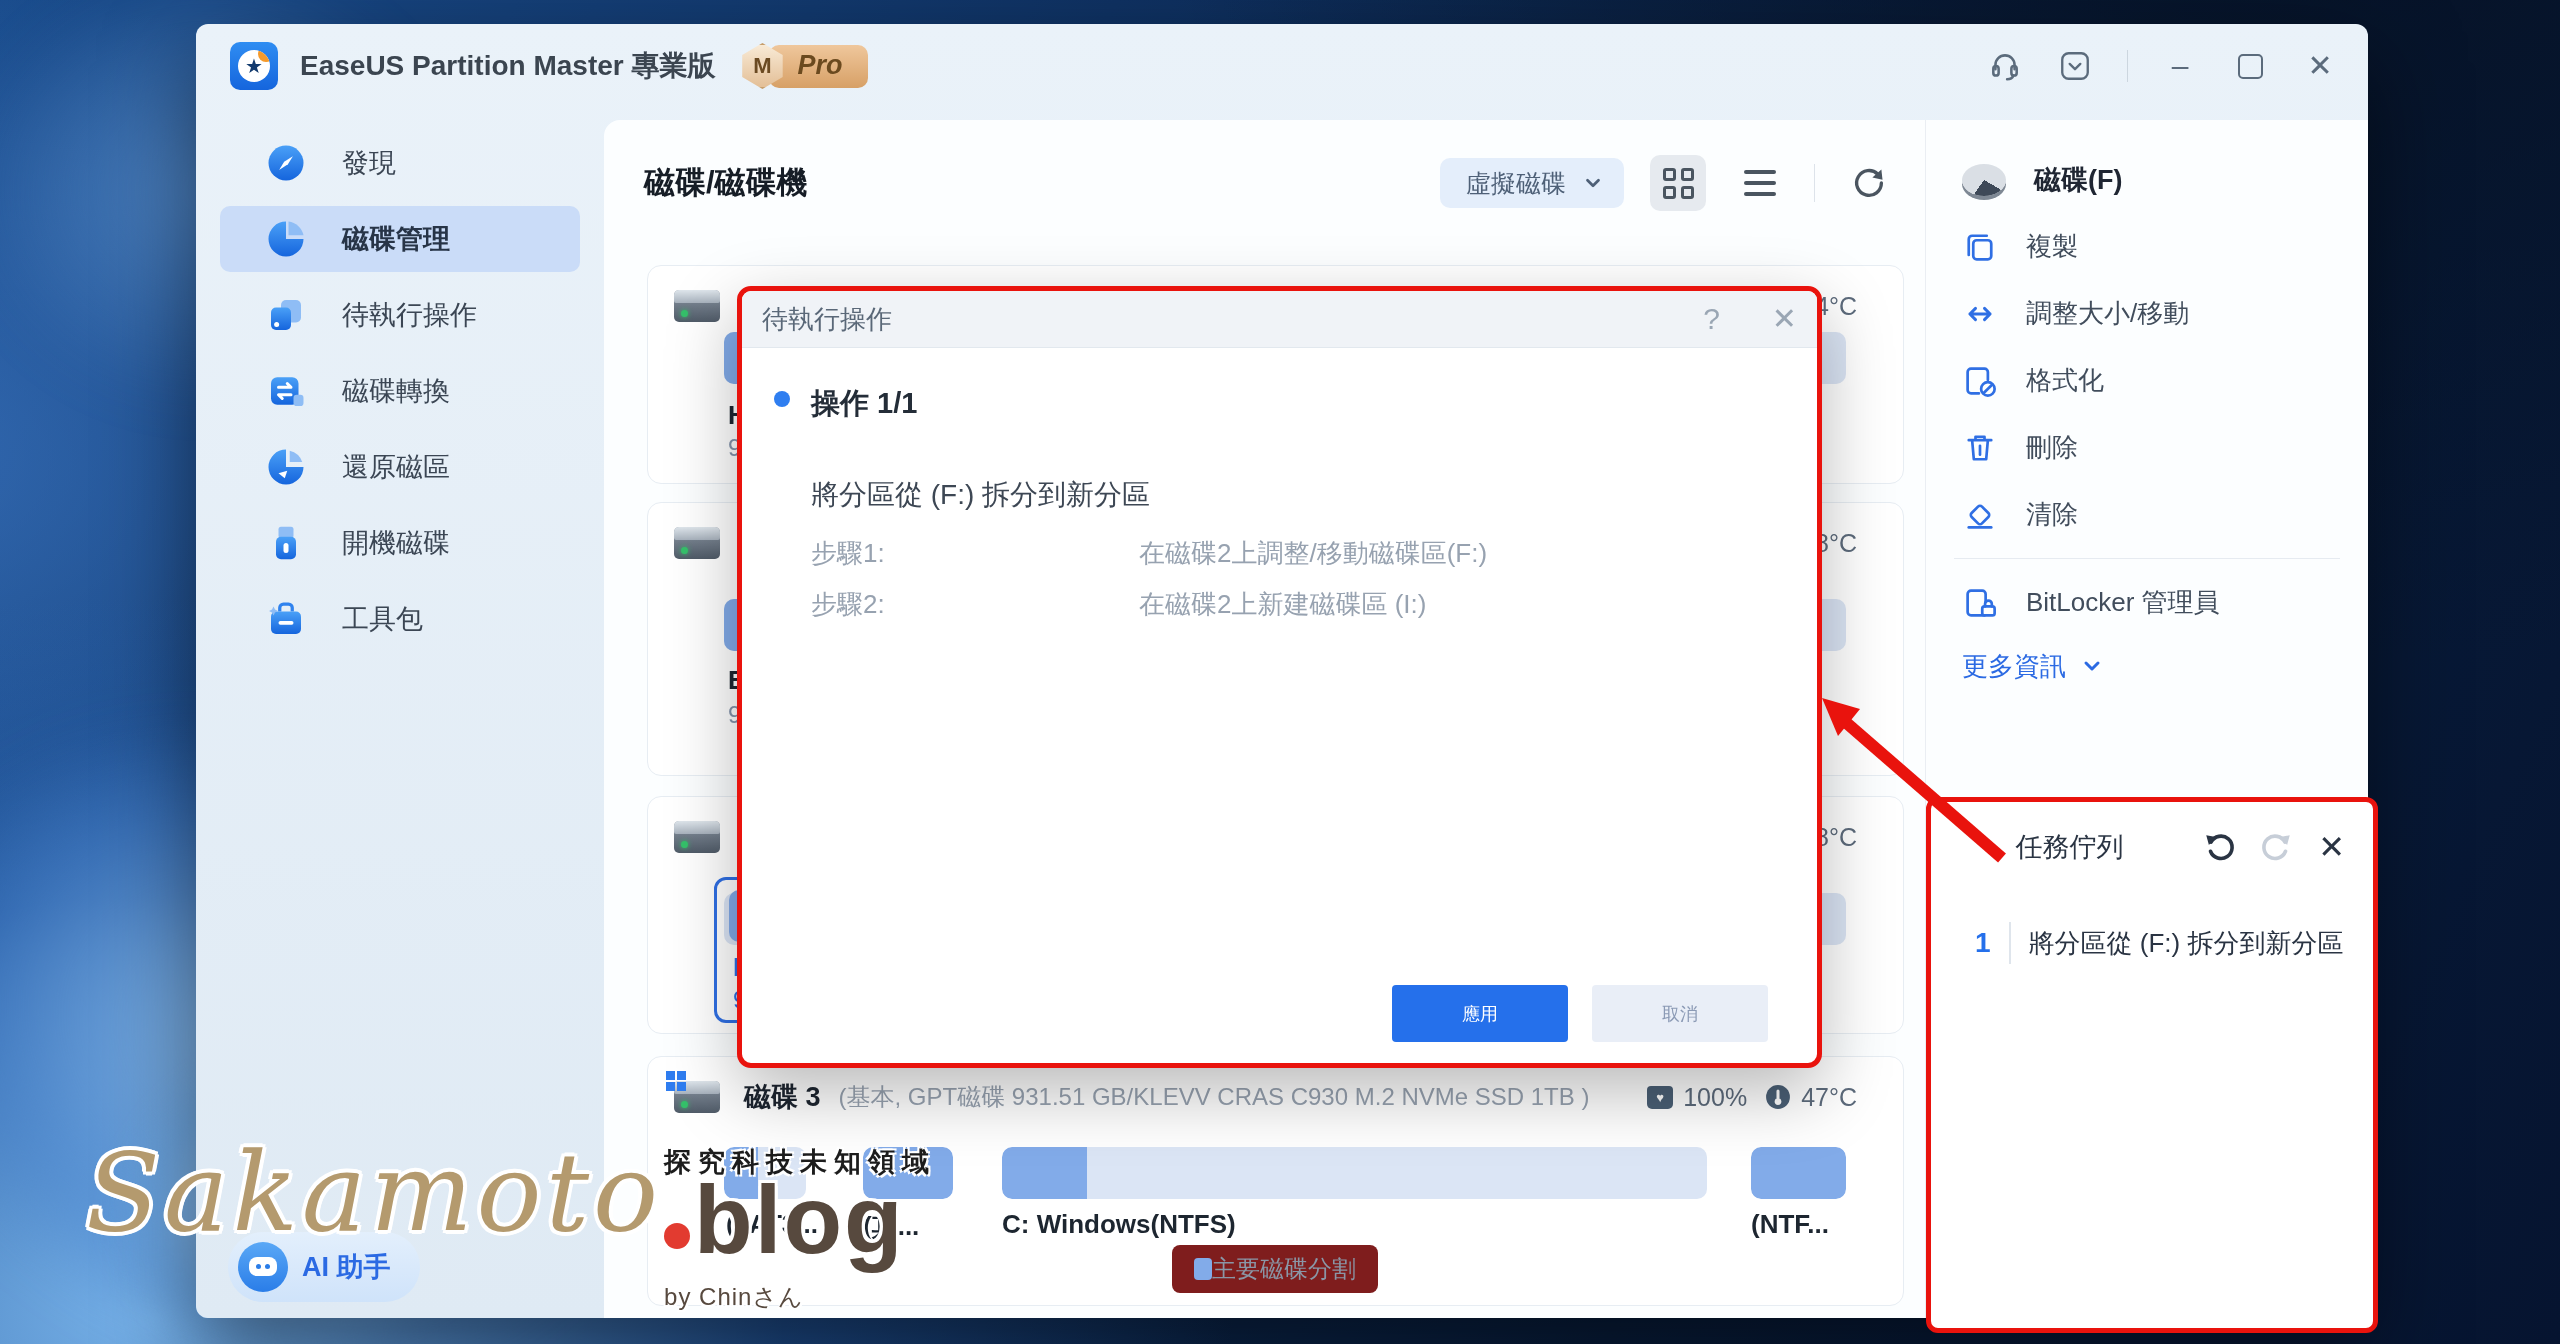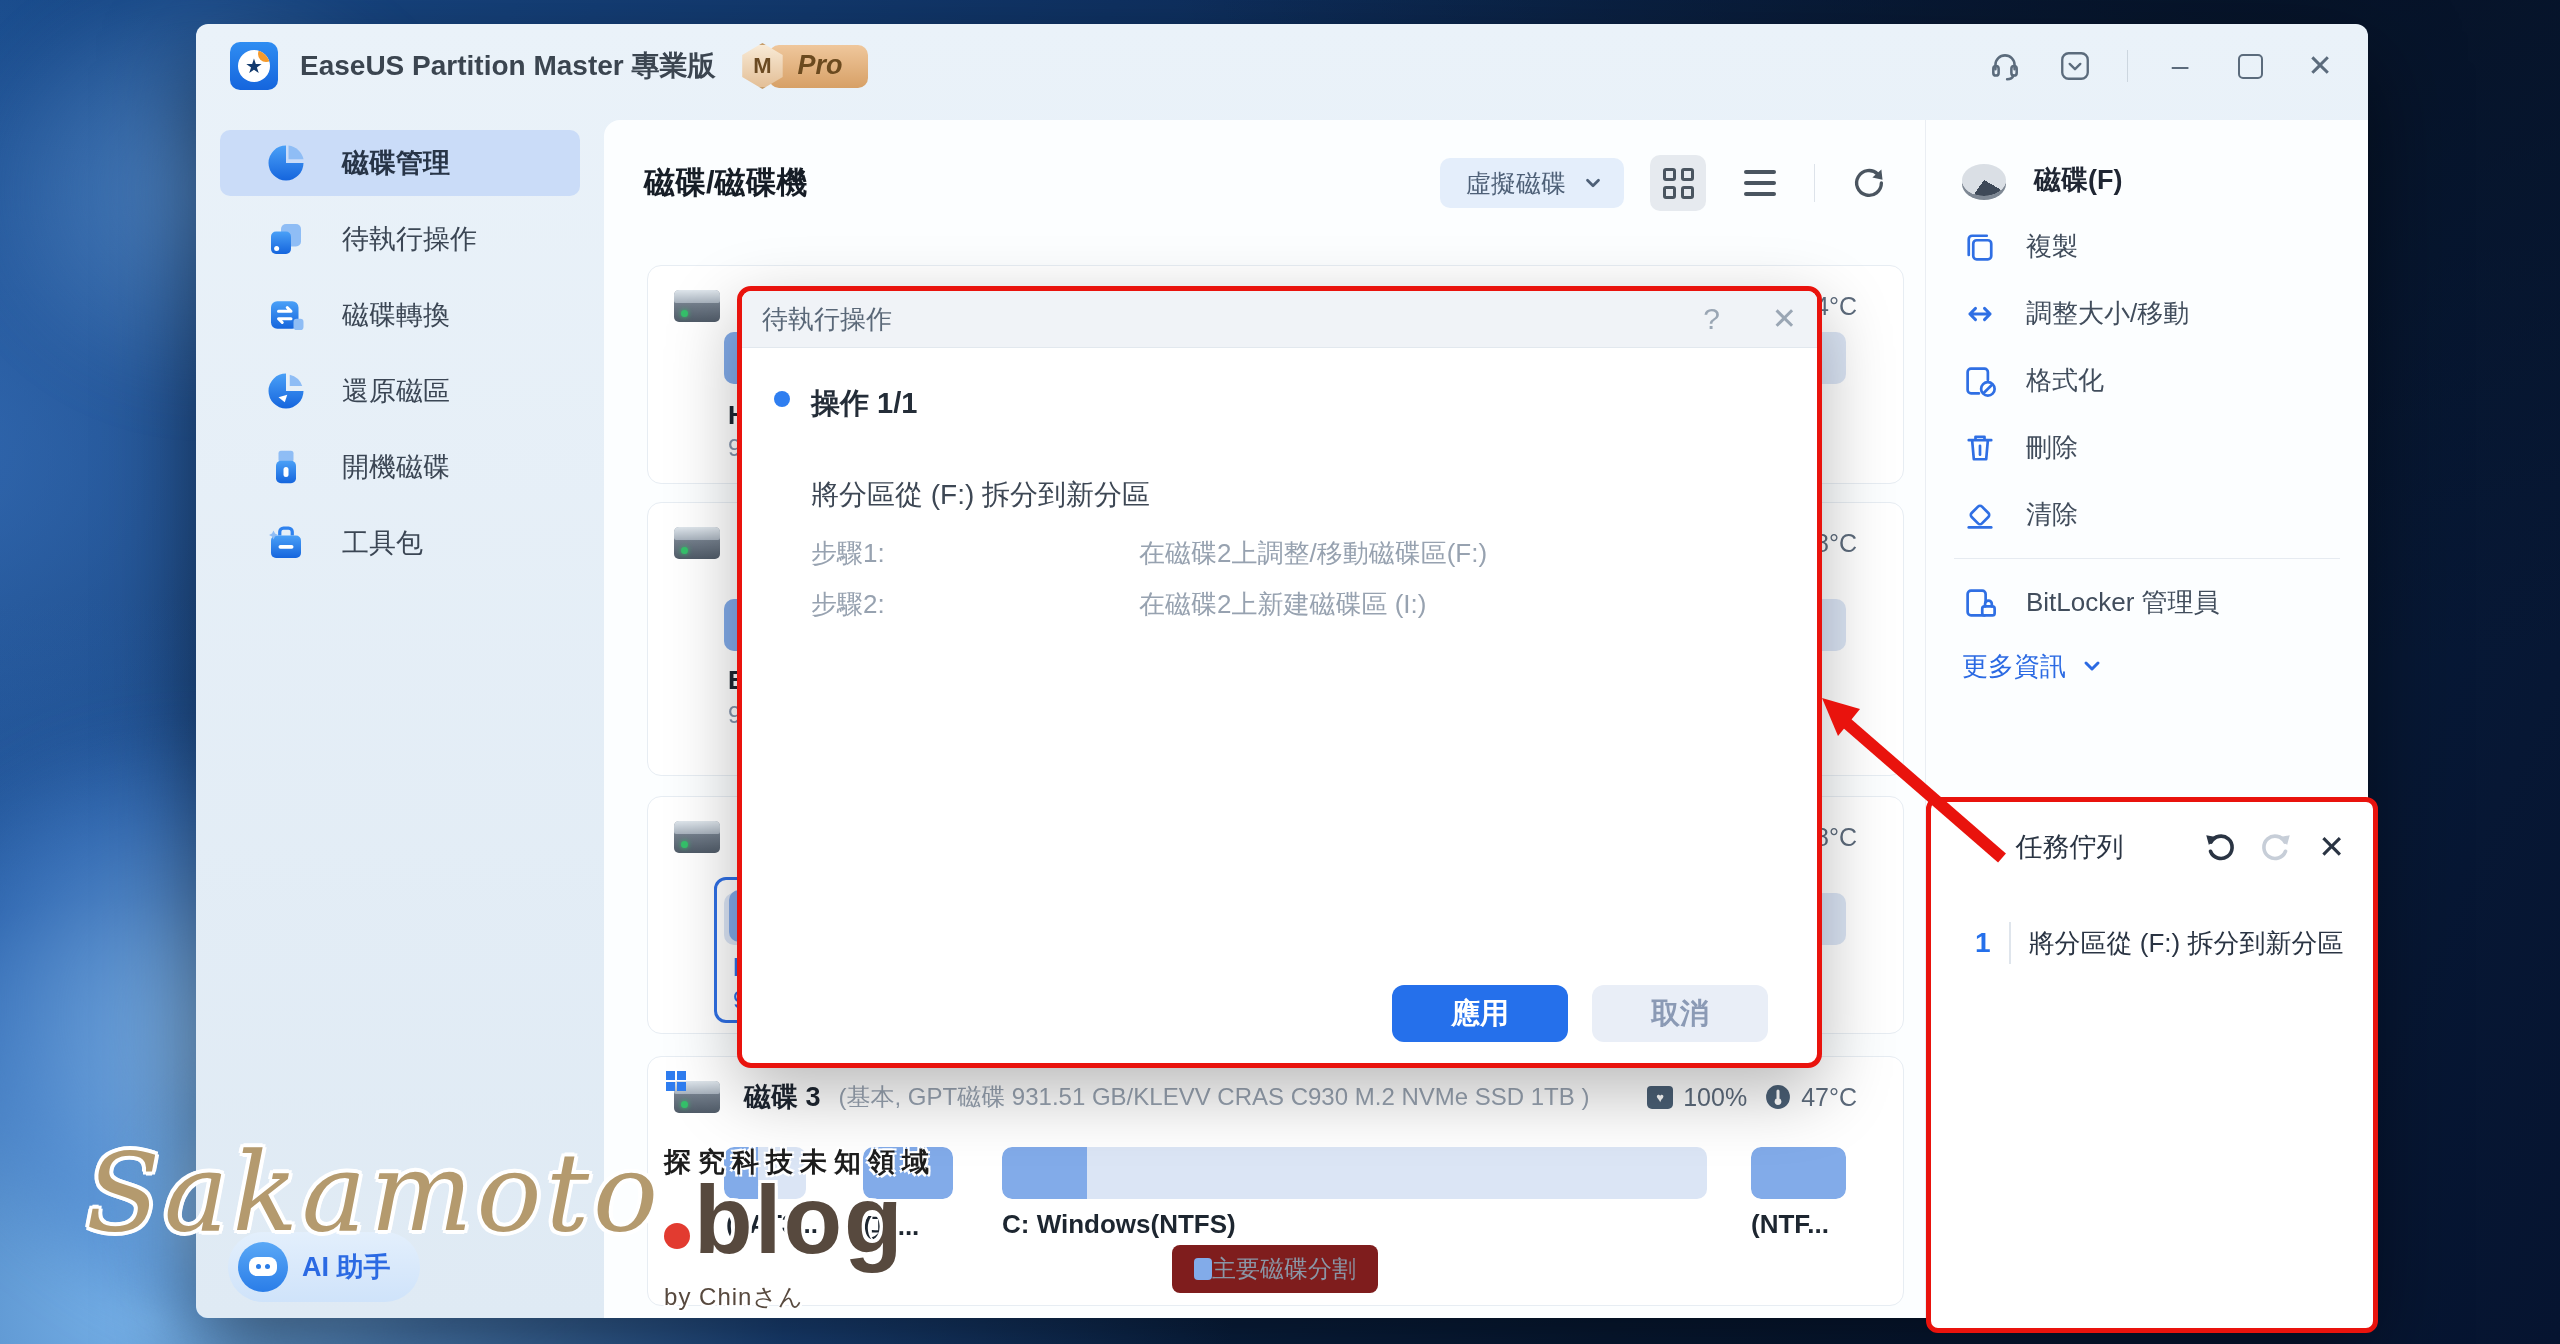--- a/index.html
+++ b/index.html
@@ -120,21 +120,21 @@
   .modal-hic{font-size:30px;color:#9aa6b4;margin-left:52px;cursor:pointer;line-height:1;}
   .modal-body{position:absolute;left:0;top:57px;right:0;bottom:0;padding:36px 44px 0 69px;}
   .op{position:relative;display:flex;align-items:center;}
   .op-dot{position:absolute;left:-37px;top:7px;width:16px;height:16px;border-radius:50%;background:#2f7ef0;}
   .op-text{font-size:29px;font-weight:bold;color:#242d38;}
   .op-desc{margin-top:52px;font-size:28px;color:#3d4754;}
   .step{display:flex;margin-top:22px;font-size:26px;color:#97a2b0;}
   .step + .step{margin-top:16px;}
   .step .sl{width:328px;flex:none;}
   .modal-actions{position:absolute;right:49px;bottom:21px;display:flex;gap:24px;}
-  .btn{width:176px;height:57px;border-radius:12px;font-size:29px;display:flex;align-items:center;justify-content:center;cursor:pointer;font-weight:bold;}
+  .btn{width:176px;height:57px;border-radius:4px;font-size:18px;display:flex;align-items:center;justify-content:center;cursor:pointer;}
   .btn.primary{background:#2570eb;color:#fff;}
   .btn.ghost{background:#e9eef7;color:#8b9ab5;}
 
   
   .taskpanel{position:absolute;left:1926px;top:797px;width:442px;height:526px;z-index:20;background:#fff;
     border:5px solid #e9130d;border-radius:12px;text-align:center;}
   .tq-head{display:flex;align-items:center;padding:26px 28px 0 30px;}
   .tq-title{font-size:27px;color:#2a3443;flex:1;}
   .tq-ic{margin-left:24px;cursor:pointer;display:flex;align-items:center;}
   .tq-item{display:flex;align-items:center;margin:56px 24px 0 44px;}
@@ -213,20 +213,27 @@
         <span class="tb-ic">
             <span class="max-sq"></span>
           </span>
         <span class="tb-ic">
             <span class="close-x">✕</span>
           </span>
       </div>
     </div>
 
     <aside class="sidebar">
+      <div class="side-item">
+        <svg width="40" height="40" viewBox="0 0 32 32">
+            <circle cx="16" cy="16" r="14" fill="url(#blu)"></circle>
+            <path d="M21.5 10.5 L17.5 17 L10.5 21.5 L14.5 15 Z" fill="#fff"></path>
+          </svg>
+        <span>發現</span>
+      </div>
       <div class="side-item sel">
         <svg width="40" height="40" viewBox="0 0 32 32">
             <path d="M16 2 A14 14 0 1 0 30 16 L16 16 Z" fill="url(#blu)"></path>
             <path d="M18 2 A14 14 0 0 1 30 13 L18 13 Z" fill="#8fbdf5"></path>
           </svg>
         <span>磁碟管理</span>
       </div>
       <div class="side-item">
         <svg width="40" height="40" viewBox="0 0 32 32">
             <rect x="12" y="4" width="16" height="18" rx="4" fill="#8fbdf5"></rect>

